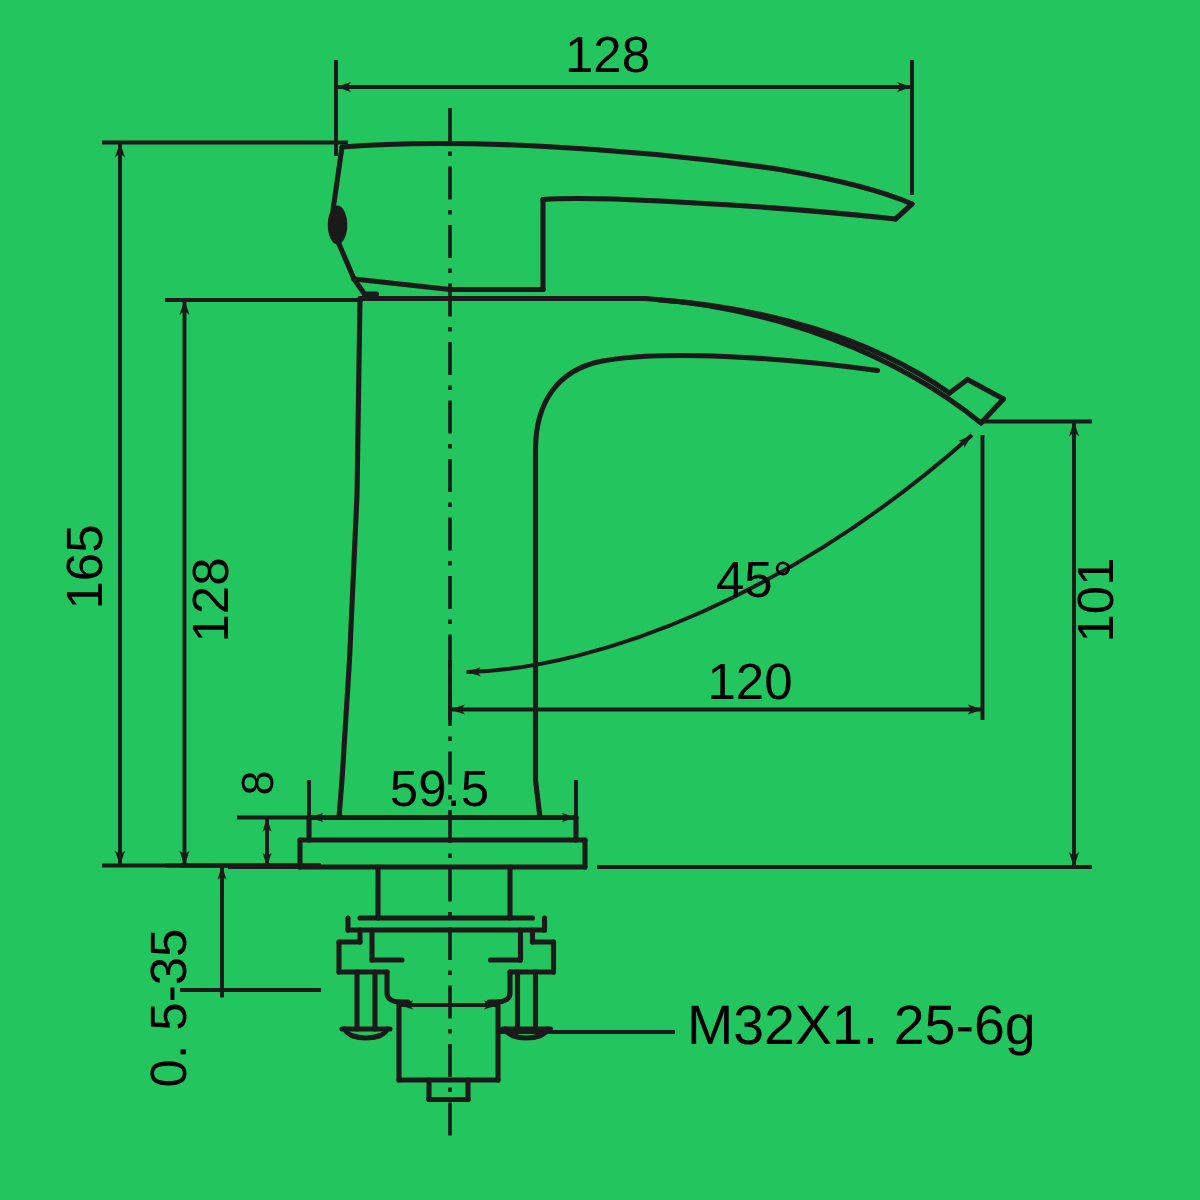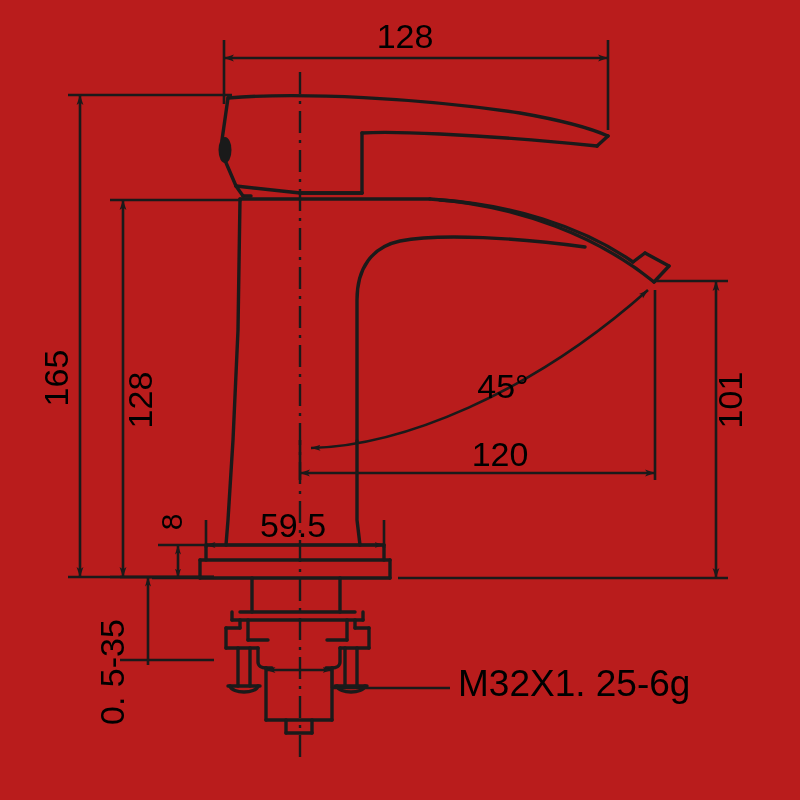--- a/index.html
+++ b/index.html
@@ -8,21 +8,21 @@
     padding: 0;
     background: #ffffff;
   }
   body {
     font-family: "Liberation Sans", sans-serif;
   }
   #drawing-root {
     position: relative;
     width: 800px;
     height: 800px;
-    background: #b91c1c;
+    background: #22c55e;
     overflow: hidden;
   }
   #cad-svg {
     display: block;
     width: 800px;
     height: 800px;
   }
   .dim-text {
     font-family: "Liberation Sans", sans-serif;
     font-size: 34px;

